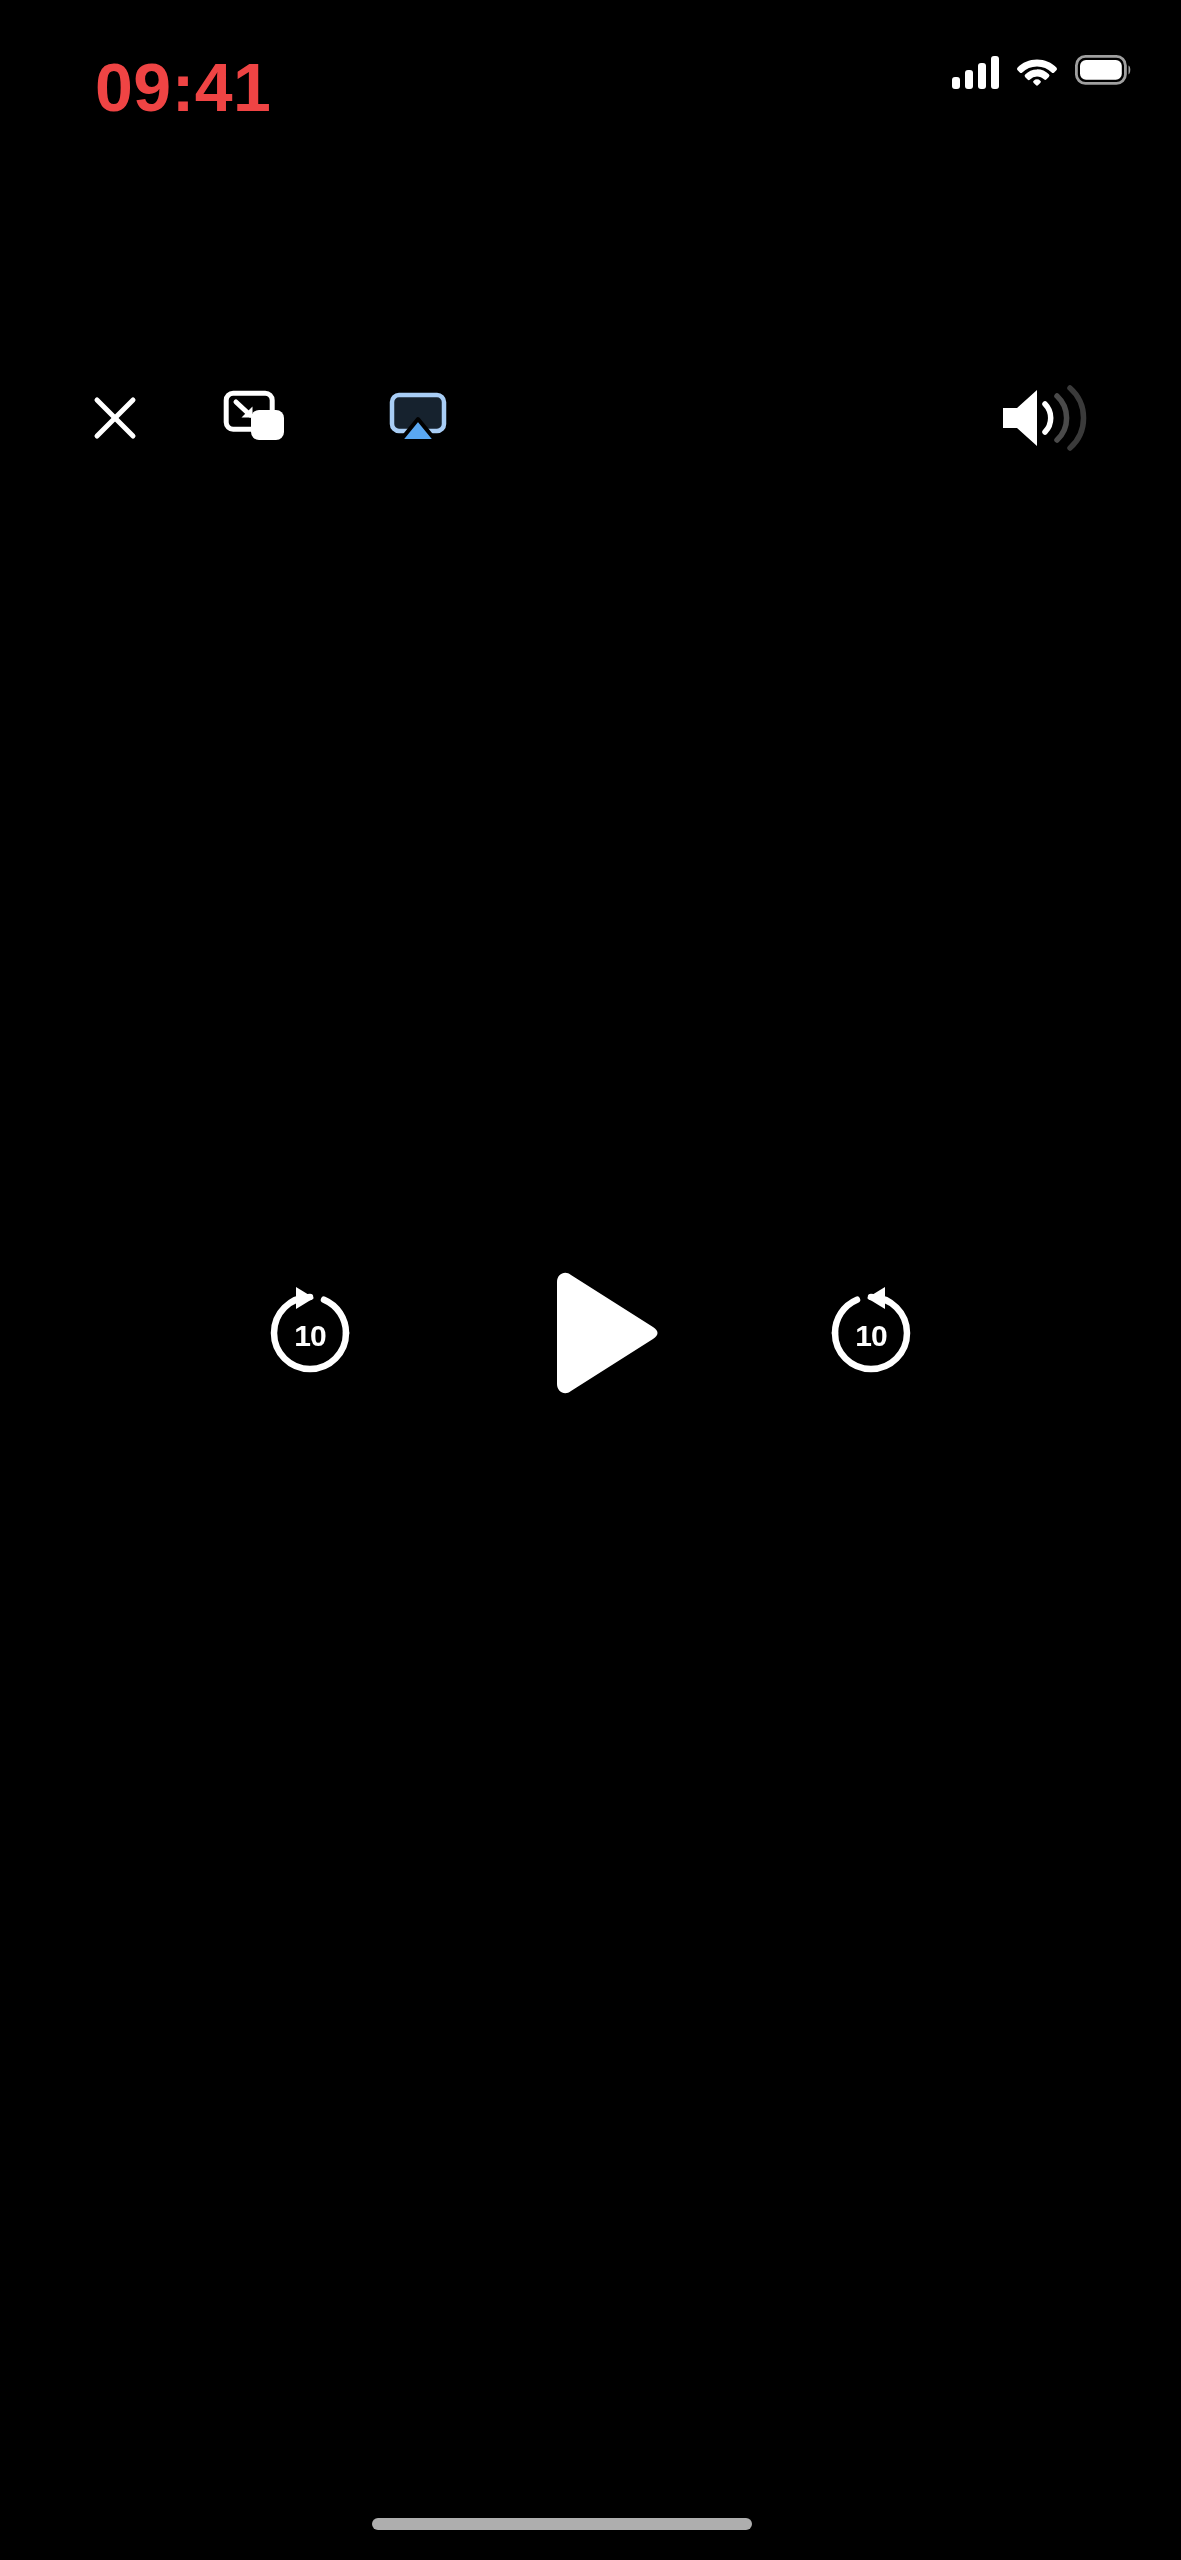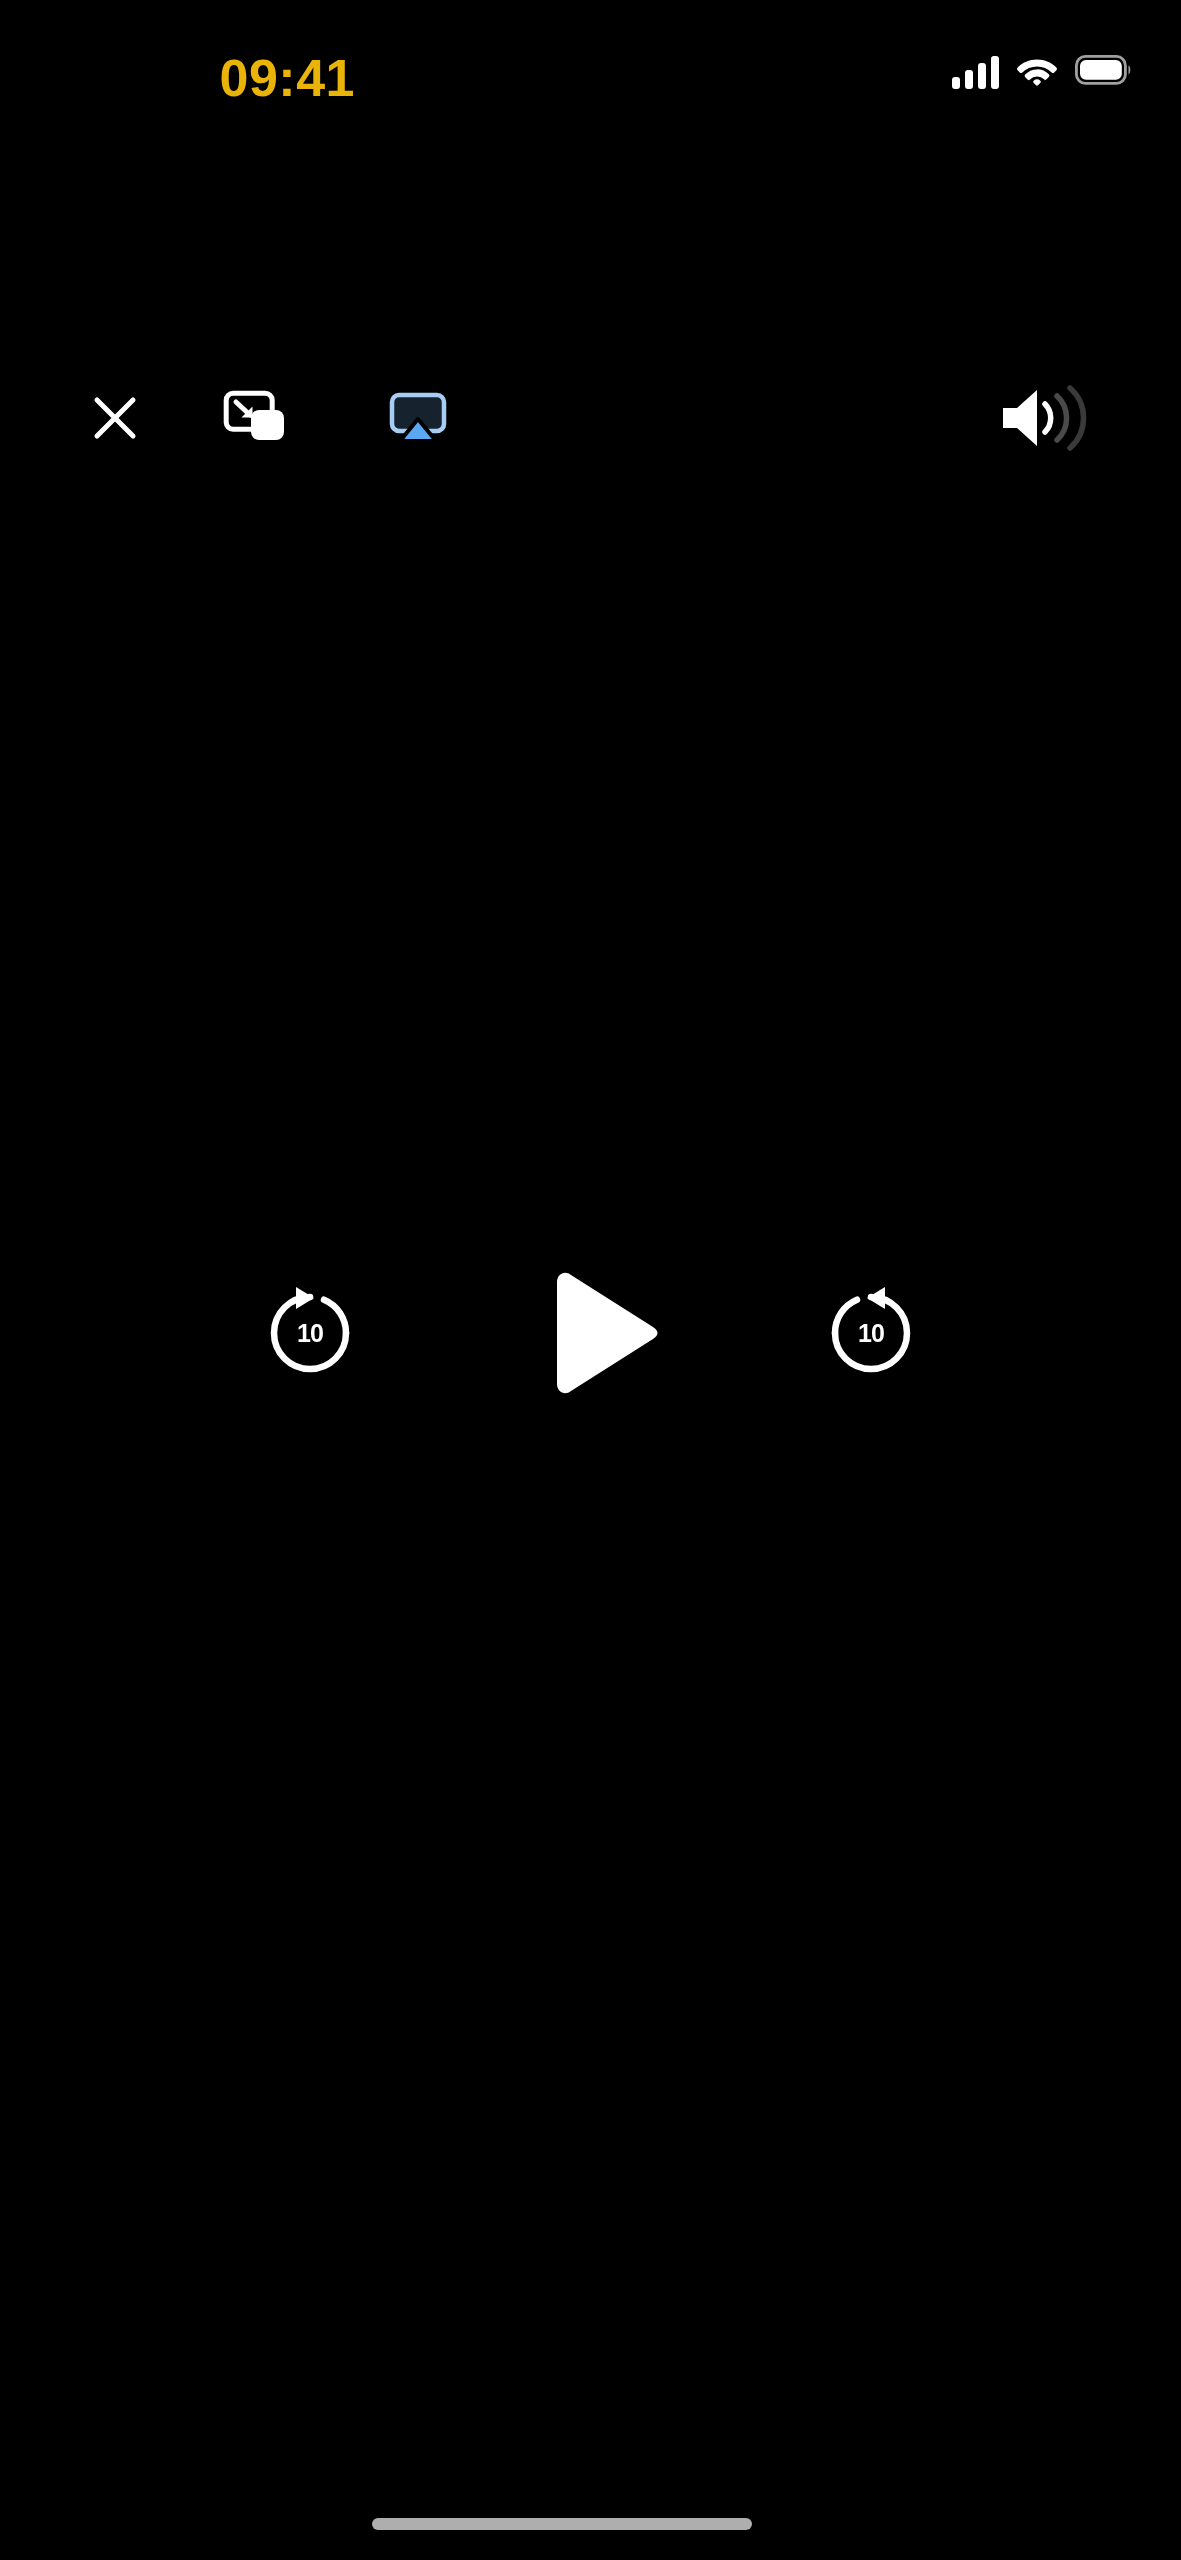--- a/index.html
+++ b/index.html
@@ -22,24 +22,24 @@
   
   #status-bar {
     position: absolute;
     left: 0; top: 0;
     width: 1181px; height: 140px;
   }
   #status-time {
     position: absolute;
     left: 95px; top: 48px;
     width: 260px;
-    text-align: right;
-    font-size: 52px;
+    text-align: left;
+    font-size: 68px;
     font-weight: bold;
-    color: #eab308;
+    color: #ef4444;
     letter-spacing: 0.5px;
   }
   #status-right {
     position: absolute;
     right: 48px; top: 54px;
     display: flex;
     align-items: center;
     gap: 17px;
   }
   .cell-bars {
@@ -93,21 +93,21 @@
     justify-content: center;
     cursor: pointer;
   }
   #skip-back-btn    { left: 240px; width: 140px; }
   #play-pause-btn   { left: 520px; width: 160px; }
   #skip-forward-btn { left: 582px; left: 583px; width: 140px; margin-left: 200px; }
   .skip-label {
     position: absolute;
     width: 100%;
     text-align: center;
-    font-size: 25px;
+    font-size: 30px;
     font-weight: 600;
     color: #ffffff;
     line-height: 1;
     top: 66px;
     letter-spacing: -1px;
     pointer-events: none;
   }
 
   
   #bottom-panel {

